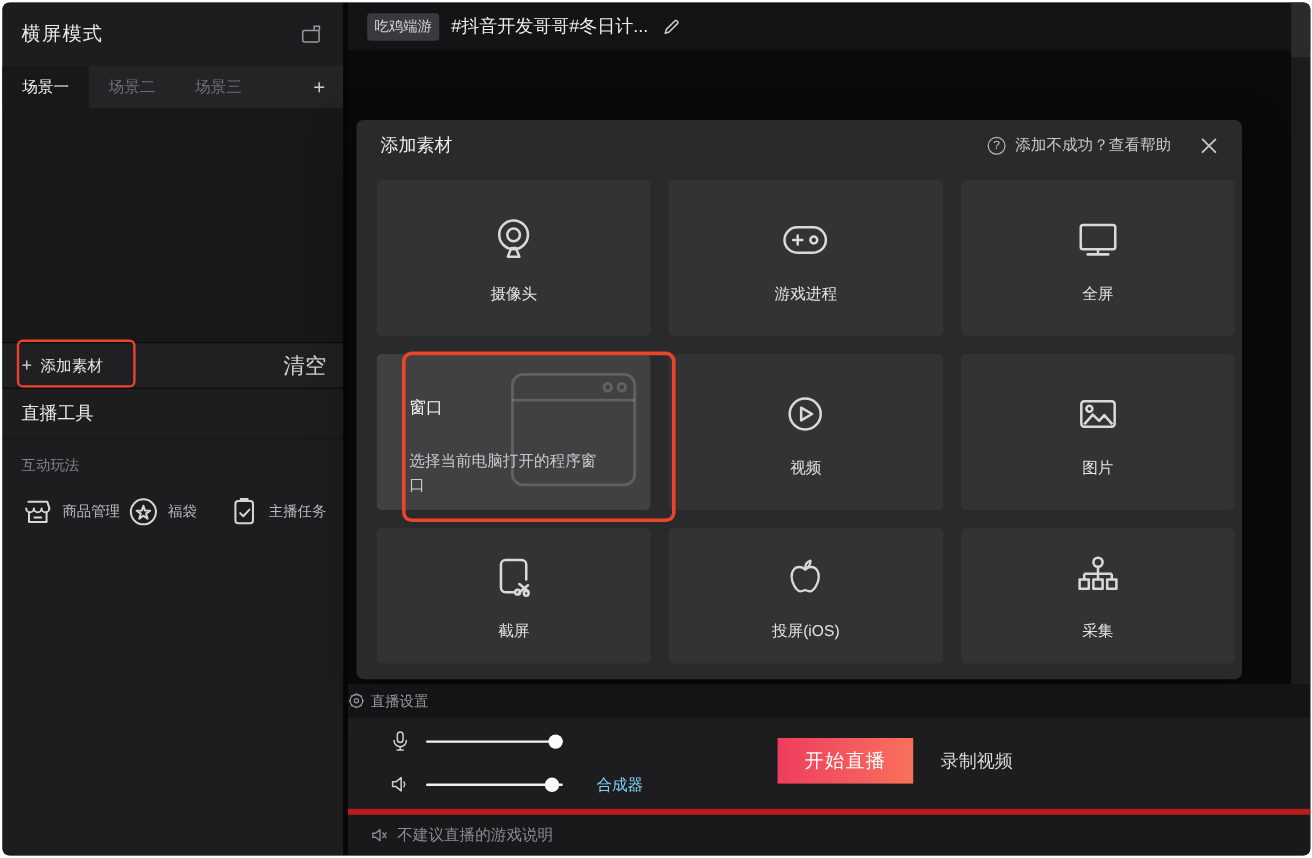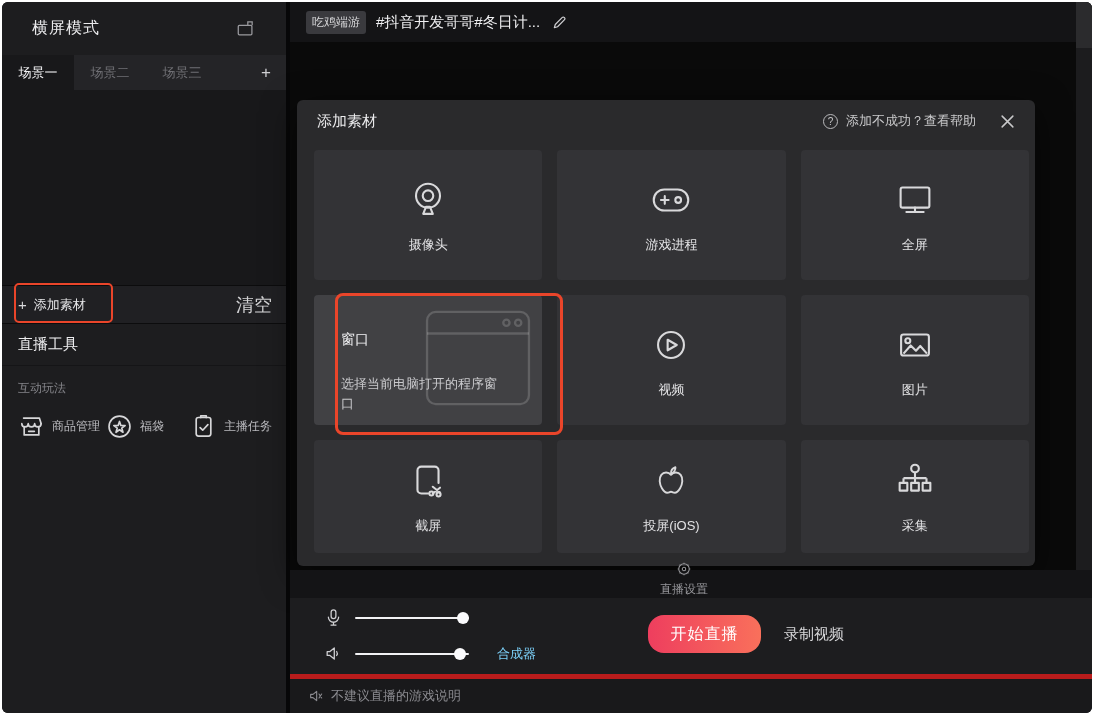--- a/index.html
+++ b/index.html
@@ -3,21 +3,21 @@
 <meta charset="utf-8">
 <style>
   * { margin:0; padding:0; box-sizing:border-box; }
   html,body { width:1094px; height:715px; }
   body { background:#ffffff; font-family:"Liberation Sans","DejaVu Sans",sans-serif; position:relative; overflow:hidden; }
   .app { position:absolute; left:2px; top:2px; width:1090px; height:711px; background:#141416; border-radius:6px; overflow:hidden; }
 
   
   .sidebar { position:absolute; left:0; top:0; width:284px; height:711px; background:#1d1d1f; }
   .sidebar-divider { position:absolute; left:284px; top:0; width:4px; height:711px; background:#070708; }
-  .sb-header { height:53px; display:flex; align-items:center; justify-content:space-between; padding:0 30px; }
+  .sb-header { height:53px; display:flex; align-items:center; justify-content:space-between; padding:0 16px; }
   .sb-title { font-size:16px; color:#eaeaec; letter-spacing:1px; }
   .sb-rotate { color:#9a9a9e; display:flex; }
   .sb-tabs { height:35px; background:#242427; display:flex; align-items:stretch; }
   .sb-tab { width:72px; display:flex; align-items:center; justify-content:center; font-size:13px; color:#6f6f74; cursor:pointer; }
   .sb-tab.active { background:#18181a; color:#f2f2f4; }
   .sb-tab-add { margin-left:auto; width:40px; display:flex; align-items:center; justify-content:center; color:#cfcfd2; font-size:17px; }
   .scene-panel { height:195px; background:#18181a; }
   .add-row { height:39px; background:#202023; border-top:1px solid #0c0c0d; border-bottom:1px solid #0c0c0d; display:flex; align-items:center; justify-content:space-between; padding:0 14px 0 16px; }
   .add-left { display:flex; align-items:center; gap:7px; color:#e6e6e8; font-size:13px; cursor:pointer; }
   .add-plus { font-size:15px; color:#d8d8da; line-height:1; }
@@ -51,30 +51,30 @@
   .tile-grid { position:absolute; left:17px; right:6px; top:50px; display:grid; grid-template-columns:1fr 1fr 1fr; grid-template-rows:130px 130px 113px; gap:15px; }
   .tile { background:#333336; border-radius:4px; display:flex; flex-direction:column; align-items:center; justify-content:center; gap:13px; cursor:pointer; }
   .tile-icon { color:#d9d9db; display:flex; }
   .tile-label { font-size:13px; color:#e3e3e5; }
   .tile-window { background:#414144; position:relative; align-items:flex-start; justify-content:flex-start; padding:36px 12px 0 27px; overflow:hidden; }
   .win-title { font-size:14px; color:#f2f2f4; margin-bottom:12px; }
   .win-desc { font-size:13px; color:#c9c9cc; width:164px; line-height:1.55; }
   .ghost-window { position:absolute; right:10px; top:14px; color:rgba(255,255,255,0.17); }
 
   
-  .settings-row { position:absolute; left:0; top:568px; width:100%; height:28px; background:#141416; display:flex; align-items:center; justify-content:flex-end; gap:5px; padding-right:14px; color:#98989c; font-size:12px; cursor:pointer;flex-direction:column; }
+  .settings-row { position:absolute; left:0; top:568px; width:100%; height:28px; background:#141416; display:flex; align-items:center; justify-content:flex-start; gap:5px; padding-right:14px; color:#98989c; font-size:12px; cursor:pointer; }
   .control-bar { position:absolute; left:0; top:596px; width:100%; height:76px; background:#1d1d1f; }
   .slider-row { position:absolute; left:34px; display:flex; align-items:center; gap:12px; color:#cfcfd2; }
   .slider-row.mic { top:10px; }
   .slider-row.spk { top:46px; }
   .slider-track { position:relative; width:114px; height:2px; background:#f2f2f4; border-radius:1px; }
   .slider-thumb { position:absolute; top:50%; transform:translate(-50%,-50%); width:12px; height:12px; background:#fbfbfd; border-radius:50%; }
   .thumb-mic { left:108px; } .thumb-spk { left:105px; }
   .mixer-label { font-size:13px; color:#7dd3fc; margin-left:16px; }
-  .start-btn { position:absolute; left:358px; top:17px; width:113px; height:38px; border:none; border-radius:16px; background:linear-gradient(90deg,#ee3e5e,#f9705b); color:#ffffff; font-size:16px; letter-spacing:1px; font-family:Liberation Sans, sans-serif; cursor:pointer; }
+  .start-btn { position:absolute; left:358px; top:17px; width:113px; height:38px; border:none; border-radius:0; background:linear-gradient(90deg,#ee3e5e,#f9705b); color:#ffffff; font-size:16px; letter-spacing:1px; font-family:Liberation Sans, sans-serif; cursor:pointer; }
   .record-btn { position:absolute; left:494px; top:27px; font-size:15px; color:#d9d9db; cursor:pointer; }
   .status-bar { position:absolute; left:0; top:672px; width:100%; height:39px; background:#19191b; border-top:5px solid #b91c1c; display:flex; align-items:center; padding:0 14px 0 18px; }
   .notice { display:flex; align-items:center; gap:7px; color:#8b8b90; font-size:13px; }
   .stats { margin-left:auto; display:flex; gap:24px; color:#9c9ca1; font-size:13px; }
 
   
   .annot { position:absolute; border:2px solid #ea452a; border-radius:5px; pointer-events:none; z-index:50; }
   .annot-add { left:12px; top:281px; width:99px; height:40px; }
   .annot-window { left:333px; top:291px; width:228px; height:142px; border-width:3px; border-radius:8px; }
 

